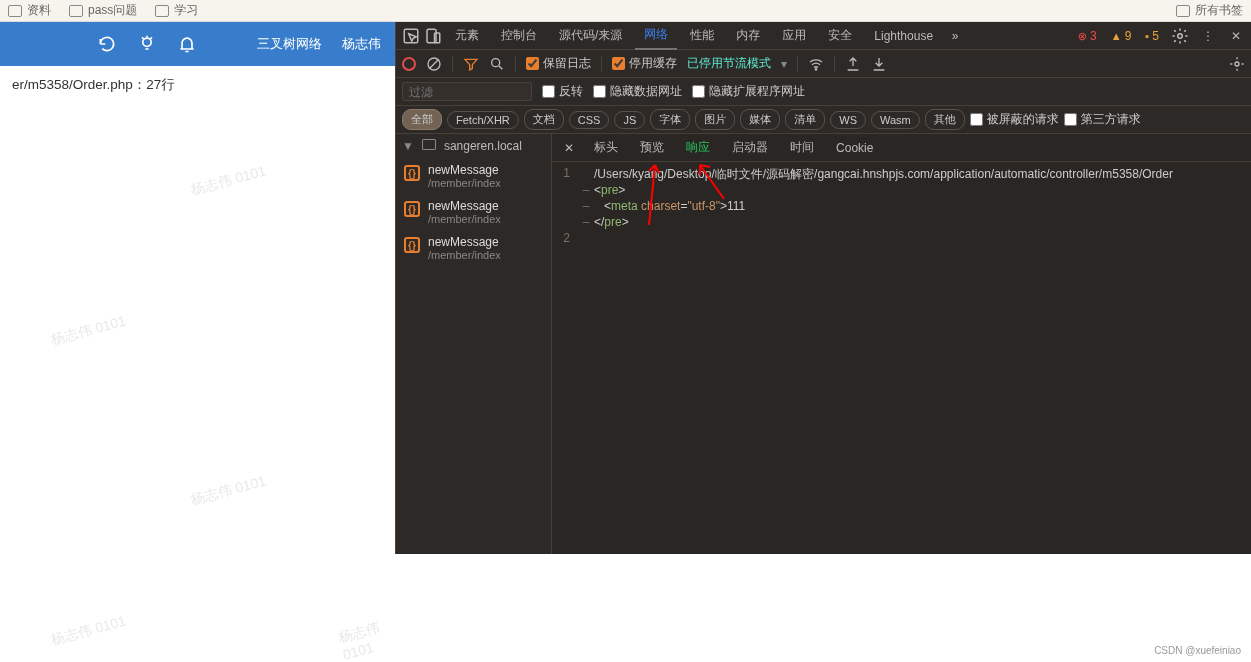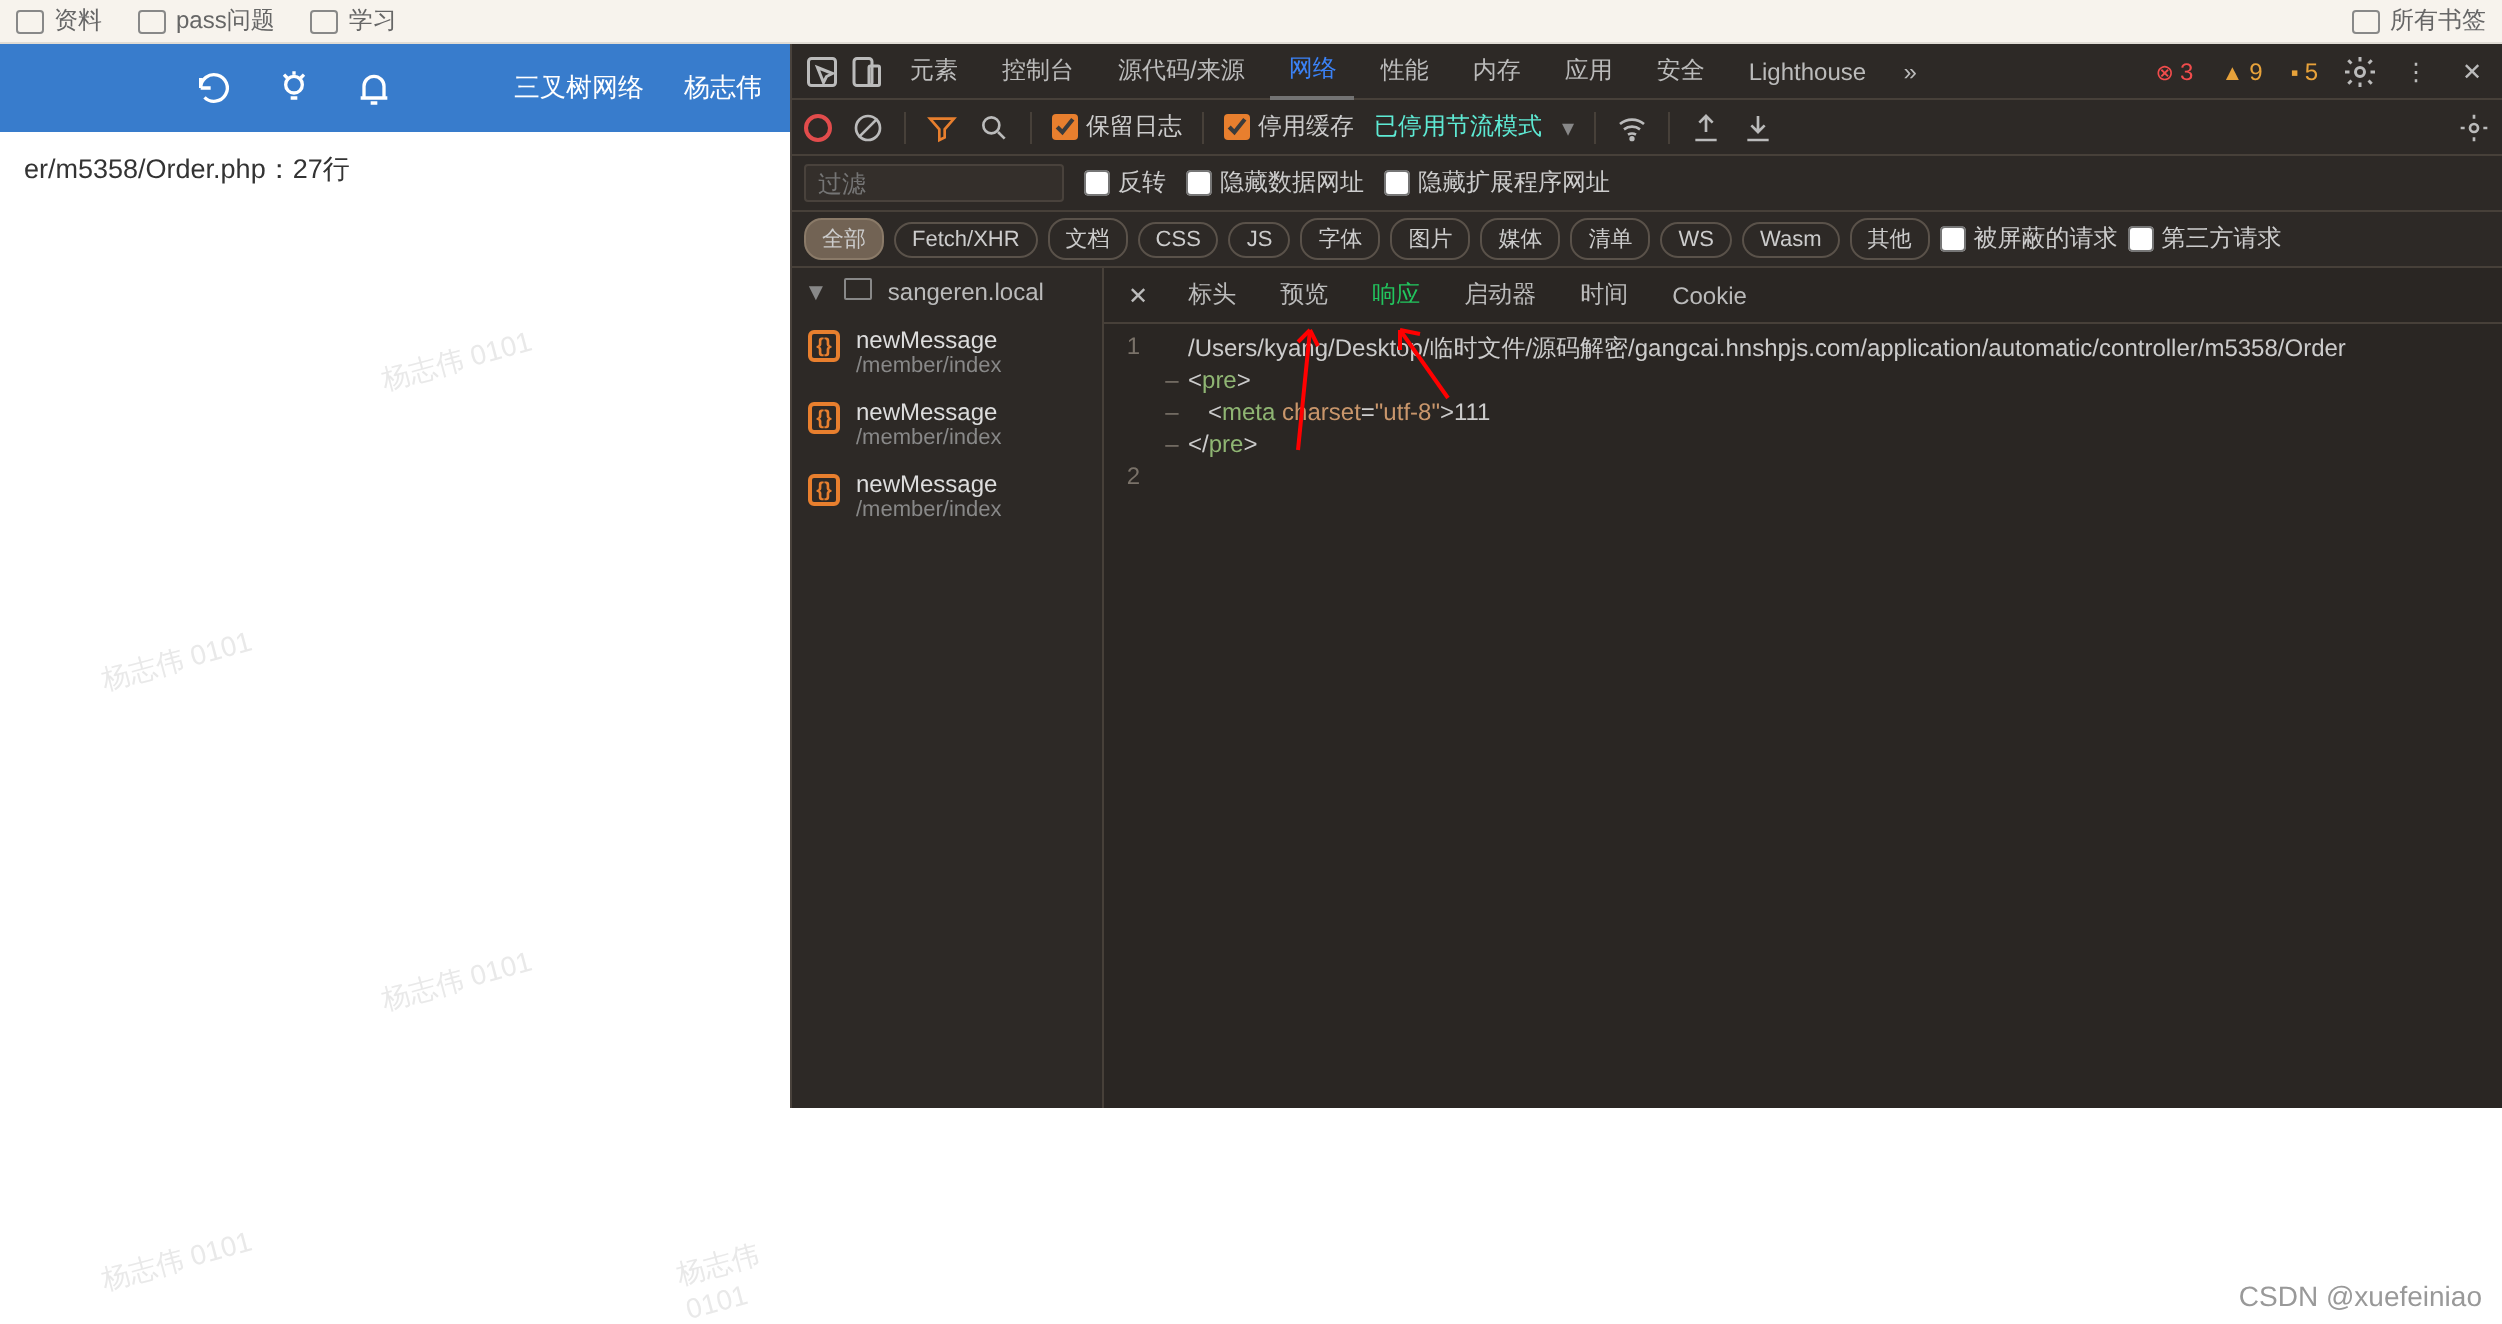--- a/index.html
+++ b/index.html
@@ -55,21 +55,21 @@
 .close-x{padding:5px 8px;color:#bbb;cursor:pointer}
 .code-area{flex:1;padding:4px 0;font-family:Menlo,monospace;font-size:12px;overflow:auto;position:relative}
 .code-line{display:flex;min-height:16px}
 .gutter{width:26px;text-align:right;padding-right:8px;color:#7a7269;flex-shrink:0}
 .gutter2{width:16px;text-align:center;color:#7a7269;flex-shrink:0}
 .code-content{white-space:pre;color:#ccc}
 .t-tag{color:#8fb573}
 .t-attr{color:#c9966b}
 .t-str{color:#c9966b}
 .arrow{position:absolute;pointer-events:none;z-index:10}
-.csdn-mark{position:absolute;bottom:6px;right:10px;color:#999;font-size:14px;z-index:5}
+.csdn-mark{position:absolute;bottom:6px;right:10px;color:#999;font-size:10px;z-index:5}
 svg{width:100%;height:100%}
 </style>
 </head>
 <body>
 
 <div class="bookmarks-bar">
   <div class="bookmark">
       <span class="bookmark-icon"></span>
       <span>资料</span>
     </div>

